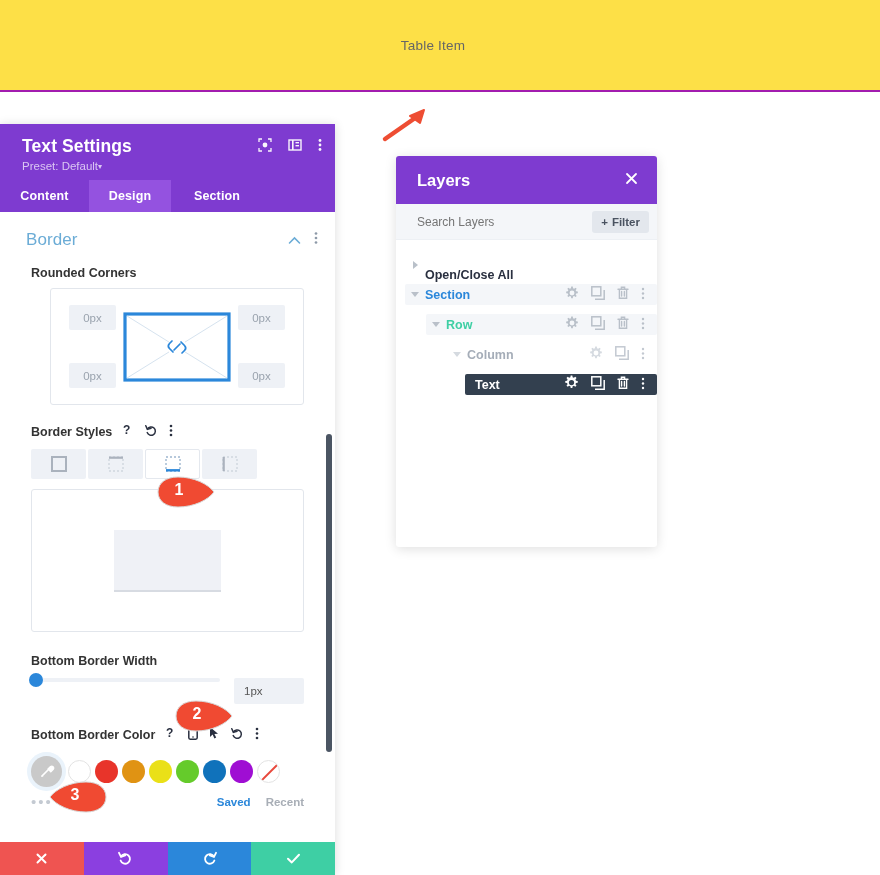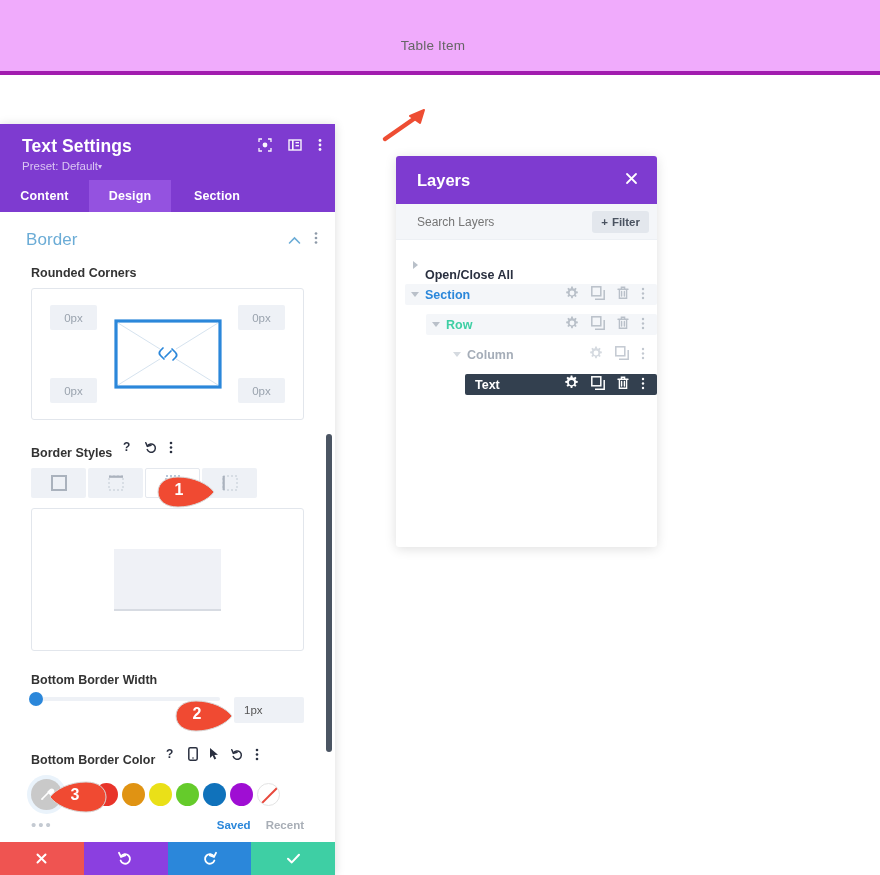--- a/index.html
+++ b/index.html
@@ -6,22 +6,22 @@
   html, body {
     width: 880px; height: 875px;
     background: #ffffff;
     font-family: "Liberation Sans", sans-serif;
     overflow: hidden;
   }
   #root { position: relative; width: 880px; height: 875px; background: #fff; }
 
   
   .canvas-top {
-    position: absolute; left: 0; top: 0; width: 880px; height: 75px;
-    background: #f0abfc; border-bottom: 4px solid #a21caf;
+    position: absolute; left: 0; top: 0; width: 880px; height: 92px;
+    background: #fde047; border-bottom: 2px solid #a21caf;
   }
   .canvas-top .table-item {
     position: absolute; left: 0; top: 38px; width: 866px;
     text-align: center; font-size: 13.5px; color: #666; letter-spacing: .2px;
   }
 
   
   .arrow-annot { position: absolute; left: 380px; top: 108px; width: 52px; height: 36px; }
 
   
@@ -47,25 +47,25 @@
   .sp-tab.t2 { width: 92px; }
   .sp-tab.active { background: #9452e0; }
 
   .sp-body { flex: 1 1 auto; position: relative; overflow: hidden; background: #fff; }
   .sp-scroller { position: absolute; inset: 0; padding: 0 0 0 0; }
 
   .sec-head { display: flex; align-items: center; padding: 18px 17px 0 26px; }
   .sec-title { color: #6bacd6; font-size: 17px; font-weight: normal; flex: 1 1 auto; letter-spacing: .1px; }
   .sec-head .ic { margin-left: 13px; cursor: pointer; }
 
-  .fld-label { font-size: 12.5px; font-weight: bold; color: #333; margin-top: 8px; }
+  .fld-label { font-size: 12.5px; font-weight: bold; color: #333; }
   .block { padding: 0 31px; }
 
   .rc-label { margin: 16px 0 8px 0; }
-  .rc-box { border: 1px solid #e2e6ec; border-radius: 3px; height: 132px; position: relative; background: #fff; }
+  .rc-box { border: 1px solid #e2e6ec; border-radius: 3px; height: 117px; position: relative; background: #fff; margin-left: 19px; }
   .rc-input {
     position: absolute; width: 47px; height: 25px; background: #eef1f6; border-radius: 2px;
     font-size: 11.5px; color: #9aa3ae; display: flex; align-items: center; justify-content: center;
   }
   .rc-tl { left: 18px; top: 16px; } .rc-tr { right: 18px; top: 16px; }
   .rc-bl { left: 18px; bottom: 16px; } .rc-br { right: 18px; bottom: 16px; }
   .rc-preview { position: absolute; left: 50%; top: 50%; transform: translate(-50%,-50%); width: 108px; height: 70px; }
 
   .bs-label-row { display: flex; align-items: center; margin: 18px 0 8px 0; gap: 11px; }
   .bs-label-row .ic { cursor: pointer; }

